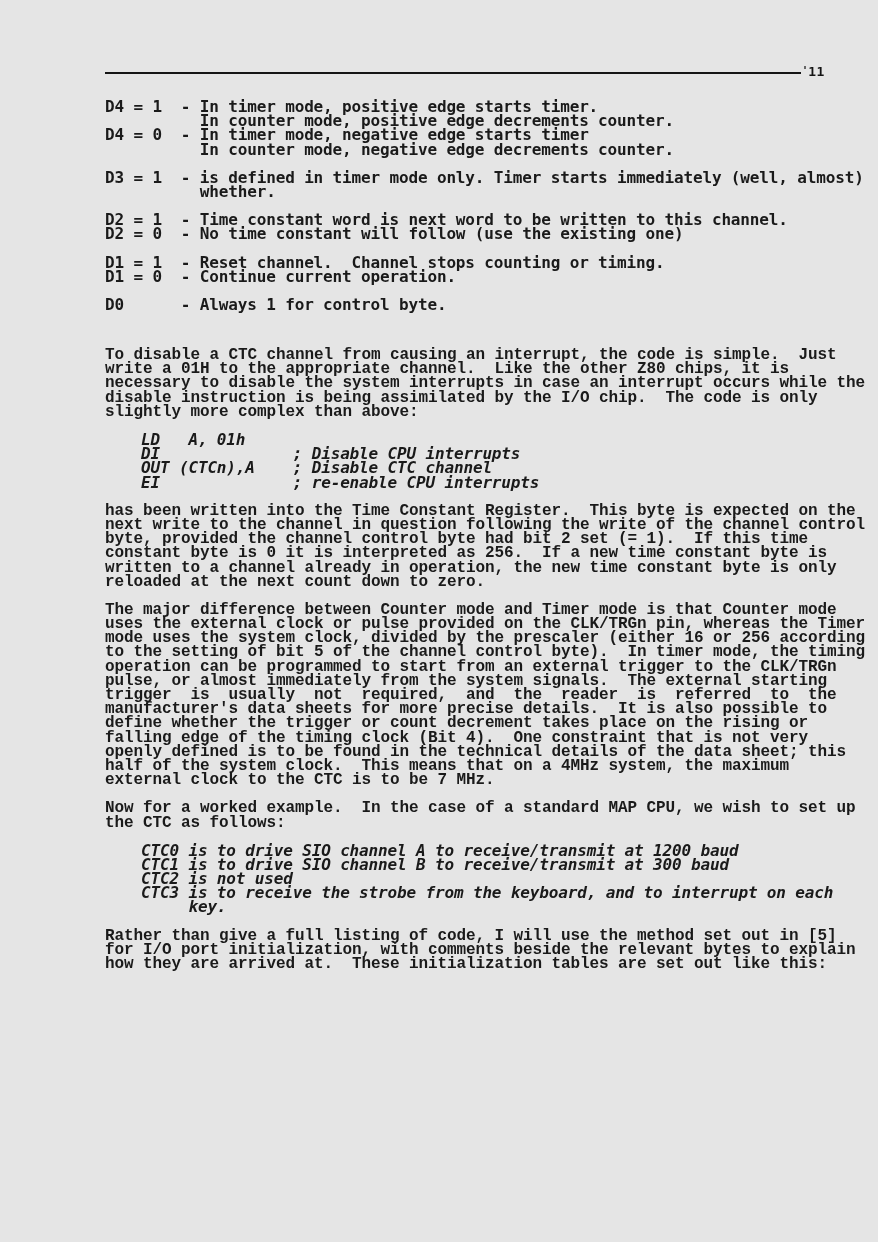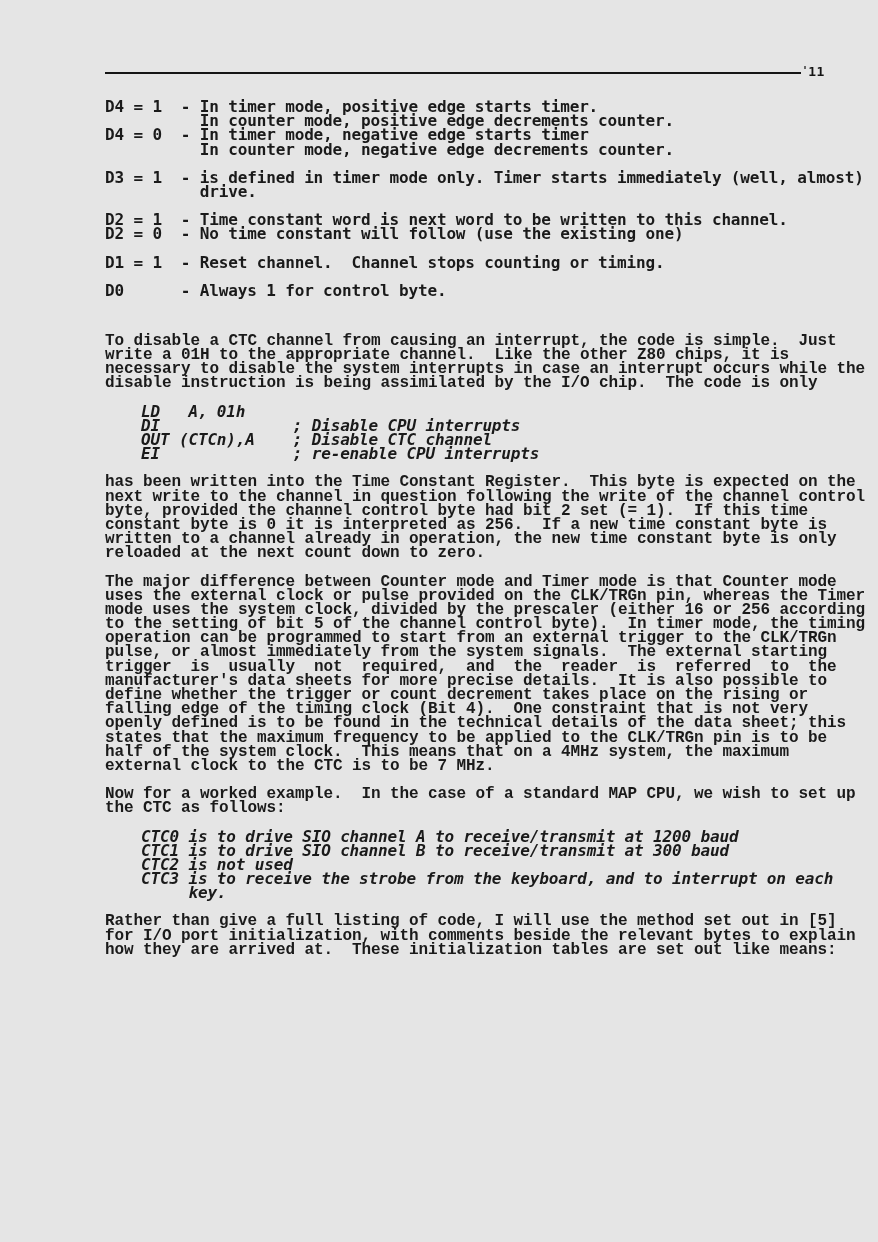--- a/index.html
+++ b/index.html
@@ -101,38 +101,40 @@
 
   <div class="body">
 
     <div class="block bitblock">
       <div class="line bitline">D4 = 1  - In timer mode, positive edge starts timer.</div>
       <div class="line bitline">          In counter mode, positive edge decrements counter.</div>
       <div class="line bitline">D4 = 0  - In timer mode, negative edge starts timer</div>
       <div class="line bitline">          In counter mode, negative edge decrements counter.</div>
       <div class="gap-md"></div>
       <div class="line bitline">D3 = 1  - is defined in timer mode only. Timer starts immediately (well, almost)</div>
-      <div class="line bitline">          drive.</div>
+      <div class="line bitline">          whether.</div>
       <div class="gap-md"></div>
       <div class="line bitline">D2 = 1  - Time constant word is next word to be written to this channel.</div>
       <div class="line bitline">D2 = 0  - No time constant will follow (use the existing one)</div>
       <div class="gap-md"></div>
       <div class="line bitline">D1 = 1  - Reset channel.  Channel stops counting or timing.</div>
+      <div class="line bitline">D1 = 0  - Continue current operation.</div>
       <div class="gap-md"></div>
       <div class="line bitline">D0      - Always 1 for control byte.</div>
     </div>
 
     <div class="gap-xl"></div>
     <div class="gap-md"></div>
 
     <div class="block para">
       <div class="line">To disable a CTC channel from causing an interrupt, the code is simple.  Just</div>
       <div class="line">write a 01H to the appropriate channel.  Like the other Z80 chips, it is</div>
       <div class="line">necessary to disable the system interrupts in case an interrupt occurs while the</div>
       <div class="line">disable instruction is being assimilated by the I/O chip.  The code is only</div>
+      <div class="line">slightly more complex than above:</div>
     </div>
 
     <div class="gap-md"></div>
 
     <div class="block listing">
       <div class="line">LD   A, 01h</div>
       <div class="line">DI              ; Disable CPU interrupts</div>
       <div class="line">OUT (CTCn),A    ; Disable CTC channel</div>
       <div class="line">EI              ; re-enable CPU interrupts</div>
     </div>
@@ -155,21 +157,20 @@
       <div class="line">uses the external clock or pulse provided on the CLK/TRGn pin, whereas the Timer</div>
       <div class="line">mode uses the system clock, divided by the prescaler (either 16 or 256 according</div>
       <div class="line">to the setting of bit 5 of the channel control byte).  In timer mode, the timing</div>
       <div class="line">operation can be programmed to start from an external trigger to the CLK/TRGn</div>
       <div class="line">pulse, or almost immediately from the system signals.  The external starting</div>
       <div class="line">trigger  is  usually  not  required,  and  the  reader  is  referred  to  the</div>
       <div class="line">manufacturer's data sheets for more precise details.  It is also possible to</div>
       <div class="line">define whether the trigger or count decrement takes place on the rising or</div>
       <div class="line">falling edge of the timing clock (Bit 4).  One constraint that is not very</div>
       <div class="line">openly defined is to be found in the technical details of the data sheet; this</div>
-      <div class="line">states that the maximum frequency to be applied to the CLK/TRGn pin is to be</div>
       <div class="line">half of the system clock.  This means that on a 4MHz system, the maximum</div>
       <div class="line">external clock to the CTC is to be 7 MHz.</div>
     </div>
 
     <div class="gap-md"></div>
 
     <div class="block para">
       <div class="line">Now for a worked example.  In the case of a standard MAP CPU, we wish to set up</div>
       <div class="line">the CTC as follows:</div>
     </div>
@@ -182,17 +183,17 @@
       <div class="line">CTC2 is not used</div>
       <div class="line">CTC3 is to receive the strobe from the keyboard, and to interrupt on each</div>
       <div class="line">     key.</div>
     </div>
 
     <div class="gap-md"></div>
 
     <div class="block para">
       <div class="line">Rather than give a full listing of code, I will use the method set out in [5]</div>
       <div class="line">for I/O port initialization, with comments beside the relevant bytes to explain</div>
-      <div class="line">how they are arrived at.  These initialization tables are set out like means:</div>
+      <div class="line">how they are arrived at.  These initialization tables are set out like this:</div>
     </div>
 
   </div>
 </div>
 
 </body></html>

